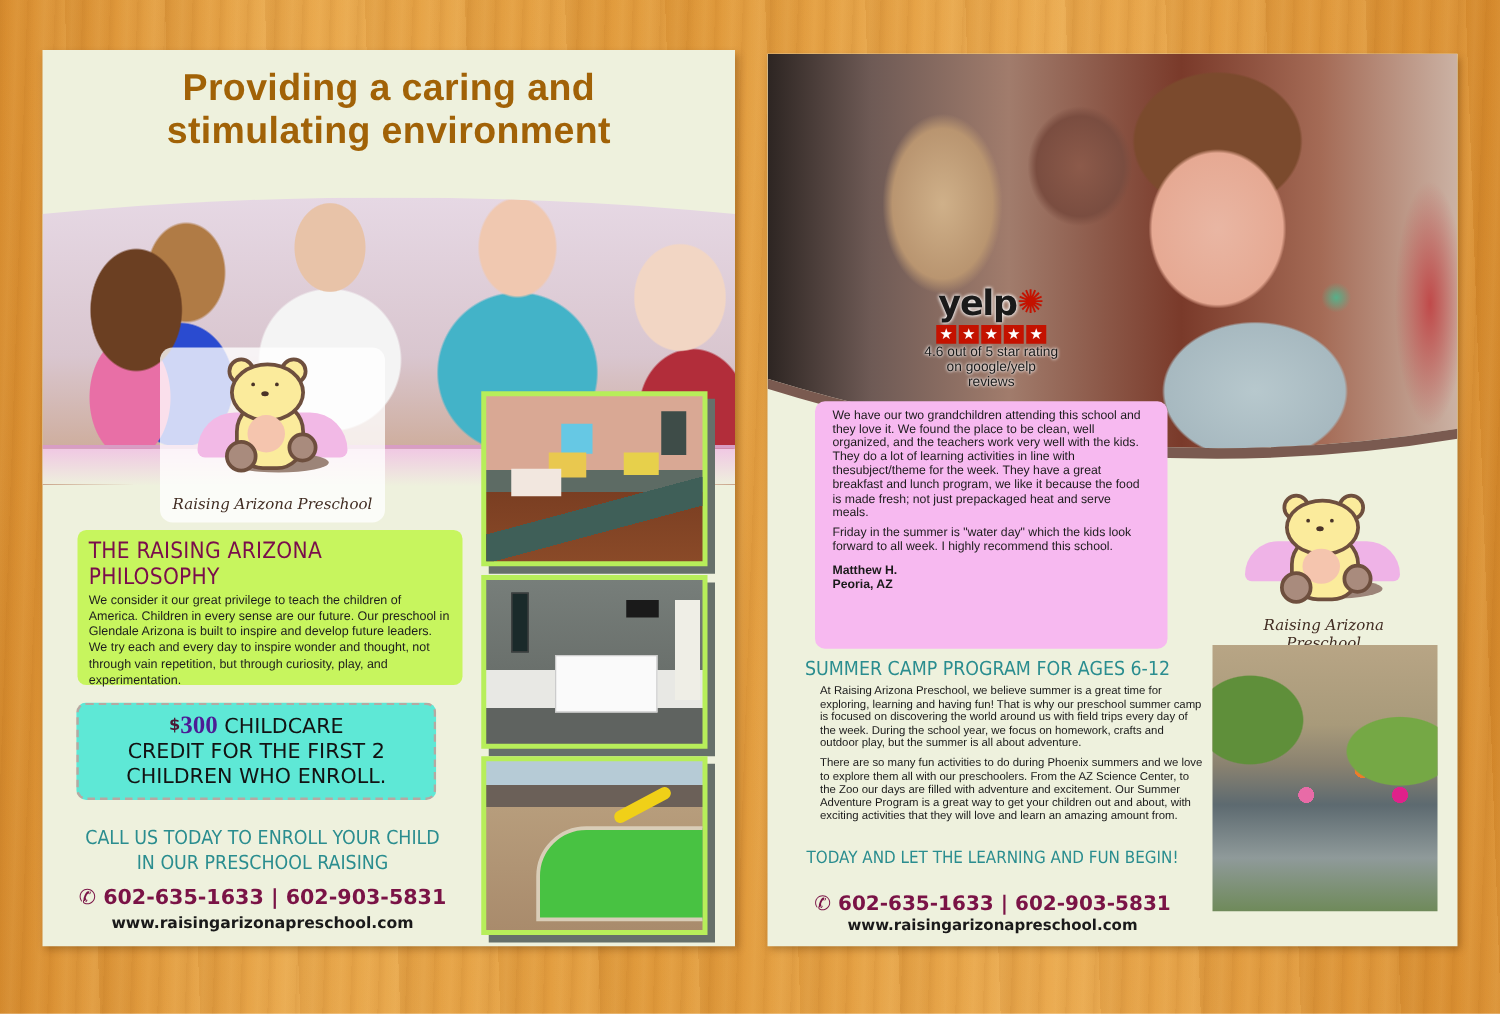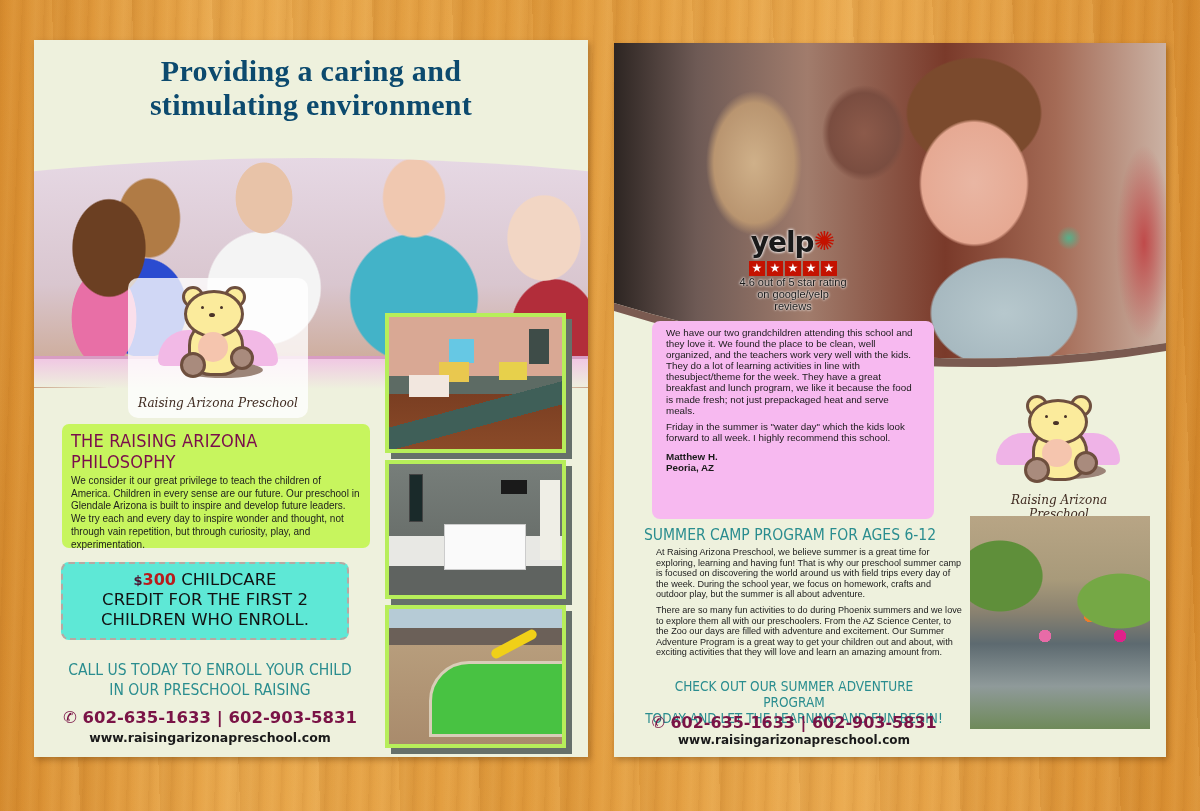--- a/index.html
+++ b/index.html
@@ -6,22 +6,22 @@
   body{width:1200px;height:811px;overflow:hidden;position:relative;
     background:
       repeating-linear-gradient(92deg, rgba(150,80,10,0.10) 0px, rgba(150,80,10,0.0) 6px, rgba(255,220,150,0.08) 14px, rgba(150,80,10,0.05) 22px),
       repeating-linear-gradient(88deg, rgba(120,60,0,0.06) 0px, transparent 40px, rgba(255,230,170,0.07) 80px),
       linear-gradient(90deg,#d98e30,#e9a84c 20%,#e0993a 45%,#eaa94e 70%,#d88c2e);
     font-family:"Liberation Sans",sans-serif;}
   .page{position:absolute;background:#eef1dd;overflow:hidden;box-shadow:2px 3px 6px rgba(80,40,0,0.35);}
   #left{left:34px;top:40px;width:554px;height:717px;}
   #right{left:614px;top:43px;width:552px;height:714px;}
 
-  .headline{position:absolute;left:0;top:14px;width:554px;text-align:center;color:#0c4a6e;
-    font-family:Liberation Serif, serif;font-weight:bold;font-size:30px;line-height:34px;letter-spacing:0.3px;}
+  .headline{position:absolute;left:0;top:14px;width:554px;text-align:center;color:#a16207;
+    font-family:Liberation Sans, sans-serif;font-weight:bold;font-size:30px;line-height:34px;letter-spacing:0.3px;}
   
   .hero{position:absolute;left:0;top:118px;width:554px;height:230px;
     clip-path:ellipse(150% 100% at 50% 100%);overflow:hidden;}
   .hero-inner{position:absolute;inset:0;
     background:
       radial-gradient(ellipse 60px 80px at 75px 90px,#6b3f22 0,#6b3f22 60%,transparent 62%),
       radial-gradient(ellipse 40px 60px at 70px 160px,#e86fa6 0,#e86fa6 80%,transparent 82%),
       radial-gradient(ellipse 55px 70px at 115px 60px,#b07b45 0,#b07b45 55%,transparent 58%),
       radial-gradient(ellipse 60px 70px at 110px 150px,#2a4bd0 0,#2a4bd0 70%,transparent 72%),
       radial-gradient(ellipse 40px 50px at 230px 40px,#e8c3a8 0,#e8c3a8 70%,transparent 72%),
@@ -53,21 +53,21 @@
   
   .philo{position:absolute;left:28px;top:384px;width:308px;height:124px;background:#c7f55e;
     border-radius:7px;padding:6px 9px;box-sizing:border-box;}
   .philo h2{margin:0 0 3px 0;color:#7a0d4c;font-family:"DejaVu Sans Condensed","DejaVu Sans",sans-serif;
     font-weight:normal;font-size:18px;letter-spacing:0.2px;}
   .philo p{margin:0;color:#1d1d1d;font-size:10px;line-height:12.7px;}
   
   .coupon{position:absolute;left:27px;top:522px;width:288px;height:78px;background:#5ee8d6;
     border:2px dashed #b6a9a2;border-radius:8px;text-align:center;color:#121212;
     font-family:"DejaVu Sans",sans-serif;font-size:16.5px;line-height:20px;padding-top:6px;box-sizing:border-box;}
-  .coupon .amt{color:#b91c1c;font-weight:bold;font-size:16px;}
+  .coupon .amt{color:#4c1d95;font-weight:bold;font-size:20px;font-family:Liberation Serif, serif;}
   .coupon .dollar{color:#4b1733;font-weight:bold;font-size:13px;vertical-align:top;position:relative;top:1px;}
   .cta{position:absolute;left:0;width:352px;text-align:center;color:#2a8d8f;
     font-family:"DejaVu Sans Condensed","DejaVu Sans",sans-serif;font-size:15.5px;line-height:20px;}
   .phones{position:absolute;text-align:center;color:#7a1346;font-weight:bold;font-family:"DejaVu Sans",sans-serif;}
   .url{position:absolute;text-align:center;color:#1a1a1a;font-weight:bold;font-family:"DejaVu Sans",sans-serif;}
 
   
   .frame{position:absolute;background:#b7ee5a;box-shadow:6px 6px 0 #66706a;padding:4px;box-sizing:border-box;}
   .frame .ph{width:100%;height:100%;position:relative;overflow:hidden;}
   .ph-class{background:
@@ -258,21 +258,20 @@
   </div>
 
   <div class="camp-h">SUMMER CAMP PROGRAM FOR AGES 6-12</div>
   <div class="camp">
     <p>At Raising Arizona Preschool, we believe summer is a great time for exploring, learning and having fun! That is why our preschool summer camp is focused on discovering the world around us with field trips every day of the week. During the school year, we focus on homework, crafts and outdoor play, but the summer is all about adventure.</p>
     <p>There are so many fun activities to do during Phoenix summers and we love to explore them all with our preschoolers. From the AZ Science Center, to the Zoo our days are filled with adventure and excitement. Our Summer Adventure Program is a great way to get your children out and about, with exciting activities that they will love and learn an amazing amount from.</p>
   </div>
   <div class="camp-photo"></div>
 
   <div class="cta" style="left:30px;top:635px;width:300px;font-size:13.5px;line-height:16px;">
-    <div>CHECK OUT OUR SUMMER ADVENTURE PROGRAM</div>
     <div>TODAY AND LET THE LEARNING AND FUN BEGIN!</div>
   </div>
   <div class="phones" style="left:30px;top:670px;width:300px;font-size:16px;">
     <span style="font-weight:normal;font-style:italic;">✆</span>
     <span>602-635-1633 | 602-903-5831</span>
   </div>
   <div class="url" style="left:30px;top:690px;width:300px;font-size:12px;">www.raisingarizonapreschool.com</div>
 </div>
 
 </body></html>

